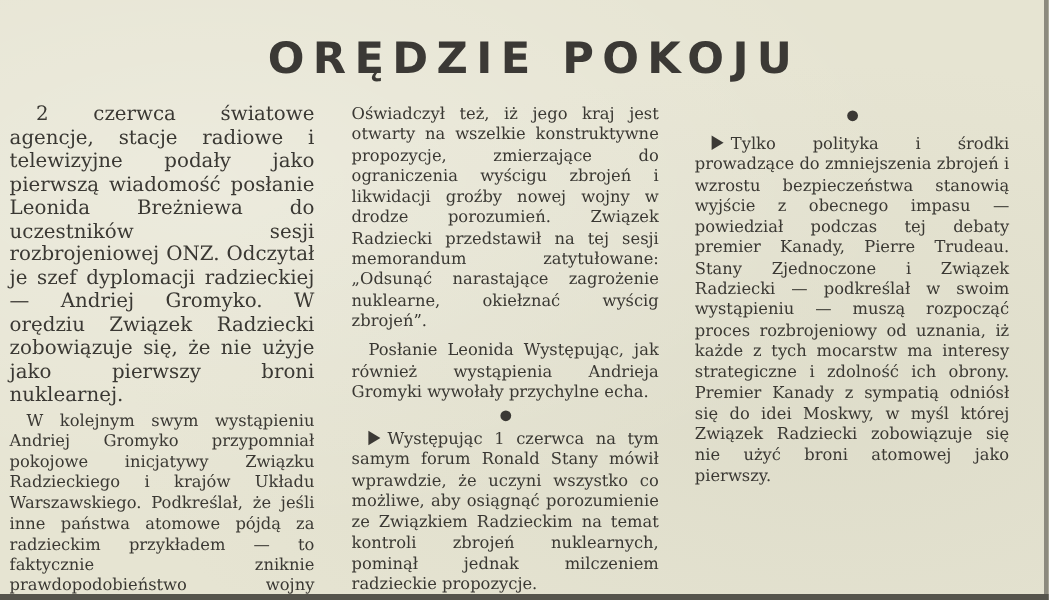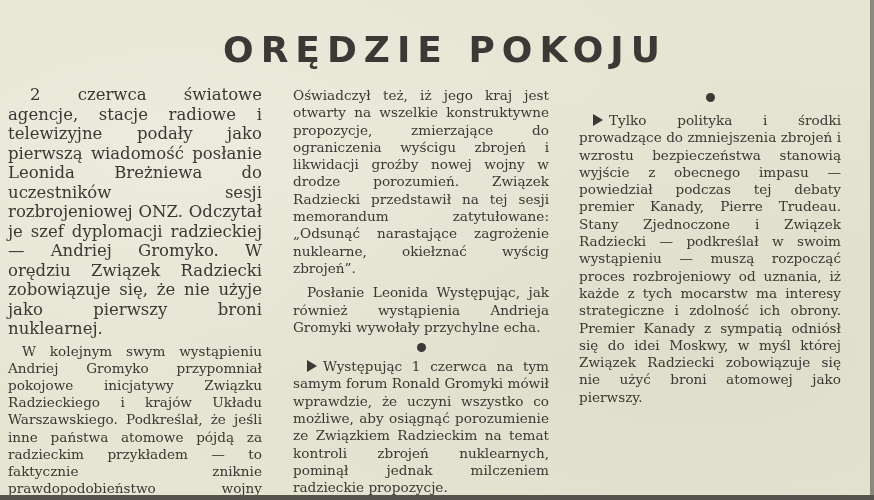--- a/index.html
+++ b/index.html
@@ -61,21 +61,21 @@
     <p class="lead"><span>2 czerwca światowe agencje, stacje radiowe i telewizyjne podały jako pierwszą wiadomość posłanie Leonida Breżniewa do uczestników sesji rozbrojeniowej ONZ. Odczytał je szef dyplomacji radzieckiej — Andriej Gromyko.</span> <b>W orędziu Związek Radziecki zobowiązuje się, że nie użyje jako pierwszy broni nuklearnej.</b></p>
     <div class="gap" style="height:4px"></div>
     <p class="small">W kolejnym swym wystąpieniu Andriej Gromyko przypomniał pokojowe inicjatywy Związku Radzieckiego i krajów Układu Warszawskiego. Podkreślał, że jeśli inne państwa atomowe pójdą za radzieckim przykładem — to faktycznie zniknie prawdopodobieństwo wojny jądrowej.</p>
   </div>
 
   <div class="col col2">
     <p class="noindent">Oświadczył też, iż jego kraj jest otwarty na wszelkie konstruktywne propozycje, zmierzające do ograniczenia wyścigu zbrojeń i likwidacji groźby nowej wojny w drodze porozumień. Związek Radziecki przedstawił na tej sesji memorandum zatytułowane: „Odsunąć narastające zagrożenie nuklearne, okiełznać wyścig zbrojeń”.</p>
     <div class="gap"></div>
     <p>Posłanie Leonida Występując, jak również wystąpienia Andrieja Gromyki wywołały przychylne echa.</p>
     <div class="bullet-sep"><span></span></div>
-    <p><span class="arrow"></span><span>Występując 1 czerwca na tym samym forum</span> <b>Ronald Gromyki</b> <span>mówił wprawdzie, że uczyni wszystko co możliwe, aby osiągnąć porozumienie ze Związkiem Radzieckim na temat kontroli zbrojeń nuklearnych,</span> <b>pominął jednak milczeniem</b> <span>radzieckie propozycje.</span></p>
+    <p><span class="arrow"></span><span>Występując 1 czerwca na tym samym forum</span> <b>Ronald Stany</b> <span>mówił wprawdzie, że uczyni wszystko co możliwe, aby osiągnąć porozumienie ze Związkiem Radzieckim na temat kontroli zbrojeń nuklearnych,</span> <b>pominął jednak milczeniem</b> <span>radzieckie propozycje.</span></p>
   </div>
 
   <div class="col col3">
     <div class="bullet-sep" style="height:30px;line-height:30px"><span></span></div>
     <p><span class="arrow"></span><span>Tylko polityka i środki prowadzące do zmniejszenia zbrojeń i wzrostu bezpieczeństwa stanowią wyjście z obecnego impasu — powiedział podczas tej debaty premier Kanady,</span> <b>Pierre Trudeau.</b> <span>Stany Zjednoczone i Związek Radziecki — podkreślał w swoim wystąpieniu — muszą rozpocząć proces rozbrojeniowy od uznania, iż każde z tych mocarstw ma interesy strategiczne i zdolność ich obrony. Premier Kanady z sympatią odniósł się do idei Moskwy, w myśl której Związek Radziecki zobowiązuje się nie użyć broni atomowej jako pierwszy.</span></p>
   </div>
 
   <div class="right-edge"></div>
   <div class="bottom-edge"></div>
 </div>

